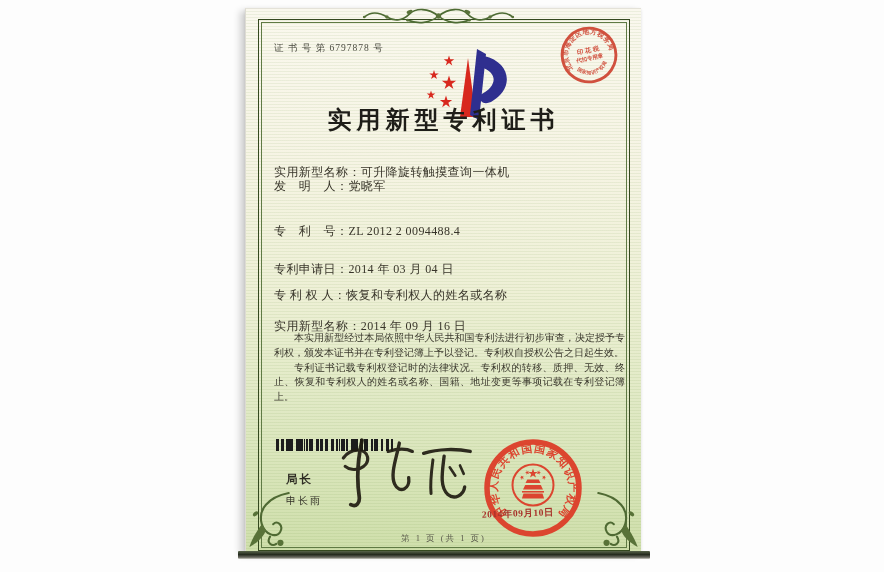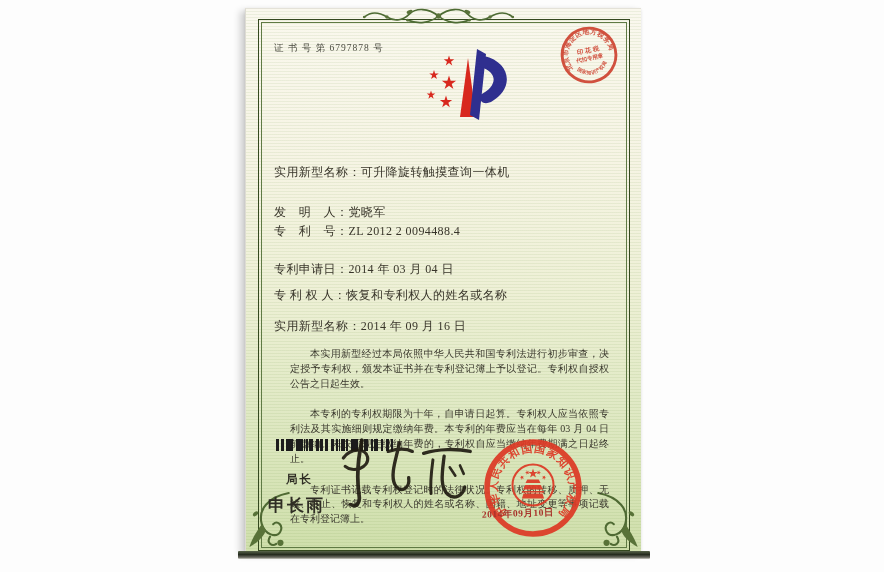--- a/index.html
+++ b/index.html
@@ -43,41 +43,41 @@
     position:absolute;left:28px;top:33px;font-size:9.5px;letter-spacing:1px;color:#4c4c42;
   }
   .logo{position:absolute;left:172px;top:36px;width:100px;height:84px;}
   .title{
     position:absolute;left:0;top:95px;width:100%;text-align:center;
     font-size:24px;font-weight:700;letter-spacing:5px;color:#1e1d18;
   }
   
   .frow{position:absolute;left:28px;width:352px;font-size:12px;color:#38352a;letter-spacing:.4px;white-space:nowrap;}
   .frow:nth-of-type(1){top:155px}
-  .frow:nth-of-type(2){top:195px}
+  .frow:nth-of-type(2){top:169px}
   .frow:nth-of-type(3){top:214px}
   .frow:nth-of-type(4){top:252px}
   .frow:nth-of-type(5){top:278px}
   .frow:nth-of-type(6){top:309px}
   
   .bodytext{
     position:absolute;left:28px;top:322px;width:351px;
     font-size:10px;line-height:14.8px;color:#3a382d;text-align:justify;
   }
-  .bodytext p{margin:16px;text-indent:2em;}
+  .bodytext p{margin:0;text-indent:2em;}
   
   .barcode{
     position:absolute;left:30px;top:430px;width:118px;height:12px;
     background-image:
       repeating-linear-gradient(90deg,#1c1c1c 0 2px,rgba(0,0,0,0) 2px 5px),
       repeating-linear-gradient(90deg,#1c1c1c 0 1px,rgba(0,0,0,0) 1px 7px),
       repeating-linear-gradient(90deg,#1c1c1c 0 3px,rgba(0,0,0,0) 3px 11px);
   }
   .signer-title{position:absolute;left:40px;top:463px;font-size:11.5px;font-weight:700;letter-spacing:2px;color:#2f2d24;}
-  .signer-name{position:absolute;left:22px;top:485px;font-size:17px;font-weight:700;letter-spacing:2px;color:#2f2d24;}
+  .signer-name{position:absolute;left:40px;top:485px;font-size:10px;font-weight:400;letter-spacing:2px;color:#2f2d24;}
   .signature{position:absolute;left:88px;top:424px;width:140px;height:78px;opacity:.92;}
   .seal-main{position:absolute;left:235px;top:427px;width:104px;height:104px;opacity:.93;}
   .seal-date{
     position:absolute;left:236px;top:498px;width:96px;
     font-size:9.5px;font-weight:700;color:#a8322a;letter-spacing:.5px;
     transform:rotate(-2deg);white-space:nowrap;
   }
   .footer{
     position:absolute;left:0;top:524px;width:100%;text-align:center;
     font-size:8.5px;letter-spacing:2px;color:#58584a;
@@ -168,33 +168,33 @@
           <use href="#star" transform="translate(28,57) scale(6.5)"></use>
           <path d="M50,13 L58,72 L42,72 Z"></path>
         </g>
         <g fill="#2f2f8f">
           <path d="M59,4 L68,9 L61,75 L52,70 Z"></path>
           <path d="M66,11 C93,17 97,44 73,57 C66,60 61,57 62,50 C79,42 81,28 63,22 C60,20 61,13 66,11 Z"></path>
         </g>
       </svg>
     </div>
 
+    <div class="title">实用新型专利证书</div>
 
     <div>
       <div class="frow"><span>实用新型名称：</span><span>可升降旋转触摸查询一体机</span></div>
       <div class="frow"><span>发　明　人：</span><span>党晓军</span></div>
       <div class="frow"><span>专　利　号：</span><span>ZL 2012 2 0094488.4</span></div>
       <div class="frow"><span>专利申请日：</span><span>2014 年 03 月 04 日</span></div>
       <div class="frow"><span>专 利 权 人：</span><span>恢复和专利权人的姓名或名称</span></div>
       <div class="frow"><span>实用新型名称：</span><span>2014 年 09 月 16 日</span></div>
     </div>
 
     <div class="bodytext">
       <p>本实用新型经过本局依照中华人民共和国专利法进行初步审查，决定授予专利权，颁发本证书并在专利登记簿上予以登记。专利权自授权公告之日起生效。</p>
-      <p>本专利的专利权期限为十年，自申请日起算。专利权人应当依照专利法及其实施细则规定缴纳年费。本专利的年费应当在每年 03 月 04 日前缴纳。未按照规定缴纳年费的，专利权自应当缴纳年费期满之日起终止。</p>
       <p>专利证书记载专利权登记时的法律状况。专利权的转移、质押、无效、终止、恢复和专利权人的姓名或名称、国籍、地址变更等事项记载在专利登记簿上。</p>
     </div>
 
     <div class="barcode"></div>
 
     <div class="signer-title">局长</div>
     <div class="signer-name">申长雨</div>
 
     <svg class="signature" viewBox="0 0 150 80">
       <g stroke="#201c12" fill="none" stroke-linecap="round" stroke-linejoin="round">
@@ -227,17 +227,18 @@
           <use href="#star" transform="translate(63,41.5) scale(2.4) rotate(30)"></use>
           <path d="M44.5,47 h15 l-1.8,-3.6 h-11.4 Z"></path>
           <path d="M42,53.5 h20 l-2.2,-4.6 h-15.6 Z"></path>
           <path d="M41,55 h22 v1.6 h-22 Z"></path>
           <path d="M42.5,57.5 h19 l1.6,5 h-22.2 Z"></path>
         </g>
       </g>
     </svg>
     <div class="seal-date">2014年09月10日</div>
 
+    <div class="footer">第 1 页 (共 1 页)</div>
 
   </div>
 
   <div class="book-edge"></div>
 </div>
 
 </body></html>

